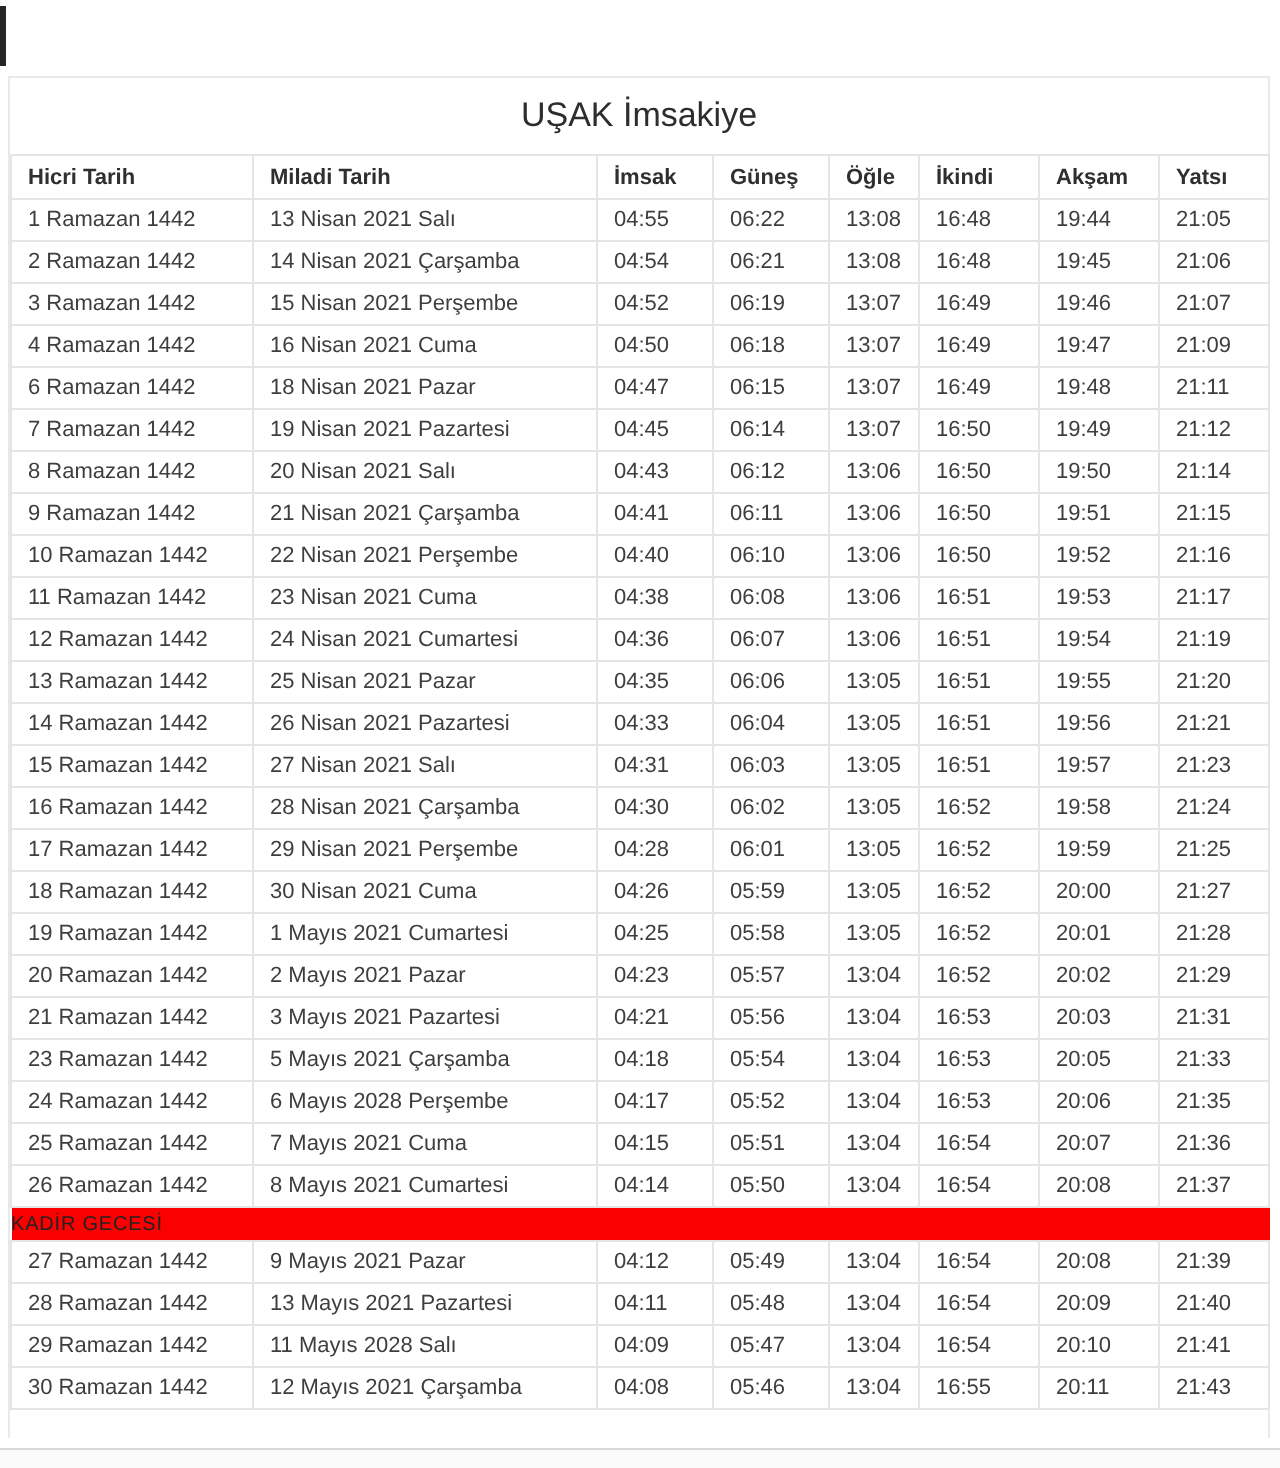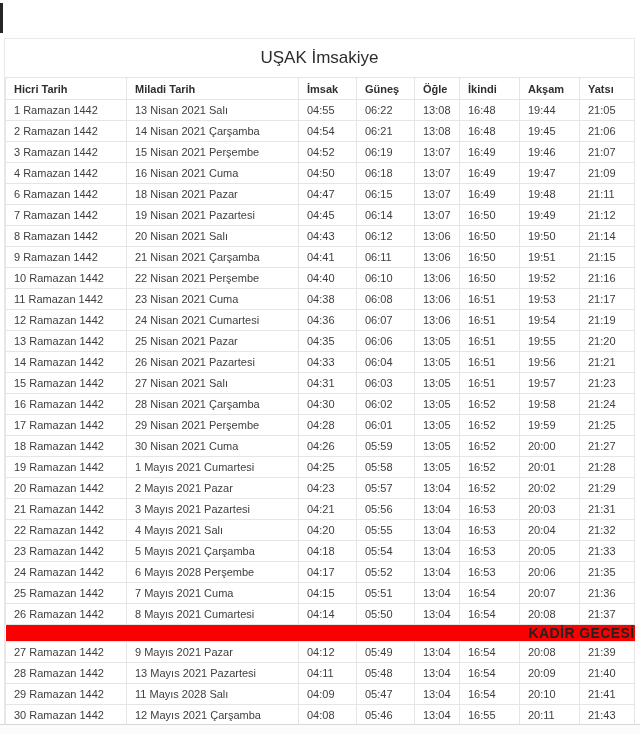--- a/index.html
+++ b/index.html
@@ -46,23 +46,23 @@
     font-weight:normal;
   }
   table.imsakiye th{
     font-weight:bold;
     color:#2f2f2f;
     height:21px;
   }
   tr.banner-row td{
     height:16px;
     padding:0;
-    text-align:right;
-    font-size:14px;
-    font-weight:bold;
+    text-align:left;
+    font-size:10px;
+    font-weight:normal;
     letter-spacing:0.4px;
     border-left:none;
     border-right:none;
   }
   .table-bottom-spacer{
     height:14px;
     background:#ffffff;
   }
   .bottom-strip{
     position:absolute;
@@ -310,30 +310,20 @@
           <td>21 Ramazan 1442</td>
           <td>3 Mayıs 2021 Pazartesi</td>
           <td>04:21</td>
           <td>05:56</td>
           <td>13:04</td>
           <td>16:53</td>
           <td>20:03</td>
           <td>21:31</td>
         </tr>
         <tr>
-          <td>22 Ramazan 1442</td>
-          <td>4 Mayıs 2021 Salı</td>
-          <td>04:20</td>
-          <td>05:55</td>
-          <td>13:04</td>
-          <td>16:53</td>
-          <td>20:04</td>
-          <td>21:32</td>
-        </tr>
-        <tr>
           <td>23 Ramazan 1442</td>
           <td>5 Mayıs 2021 Çarşamba</td>
           <td>04:18</td>
           <td>05:54</td>
           <td>13:04</td>
           <td>16:53</td>
           <td>20:05</td>
           <td>21:33</td>
         </tr>
         <tr>

